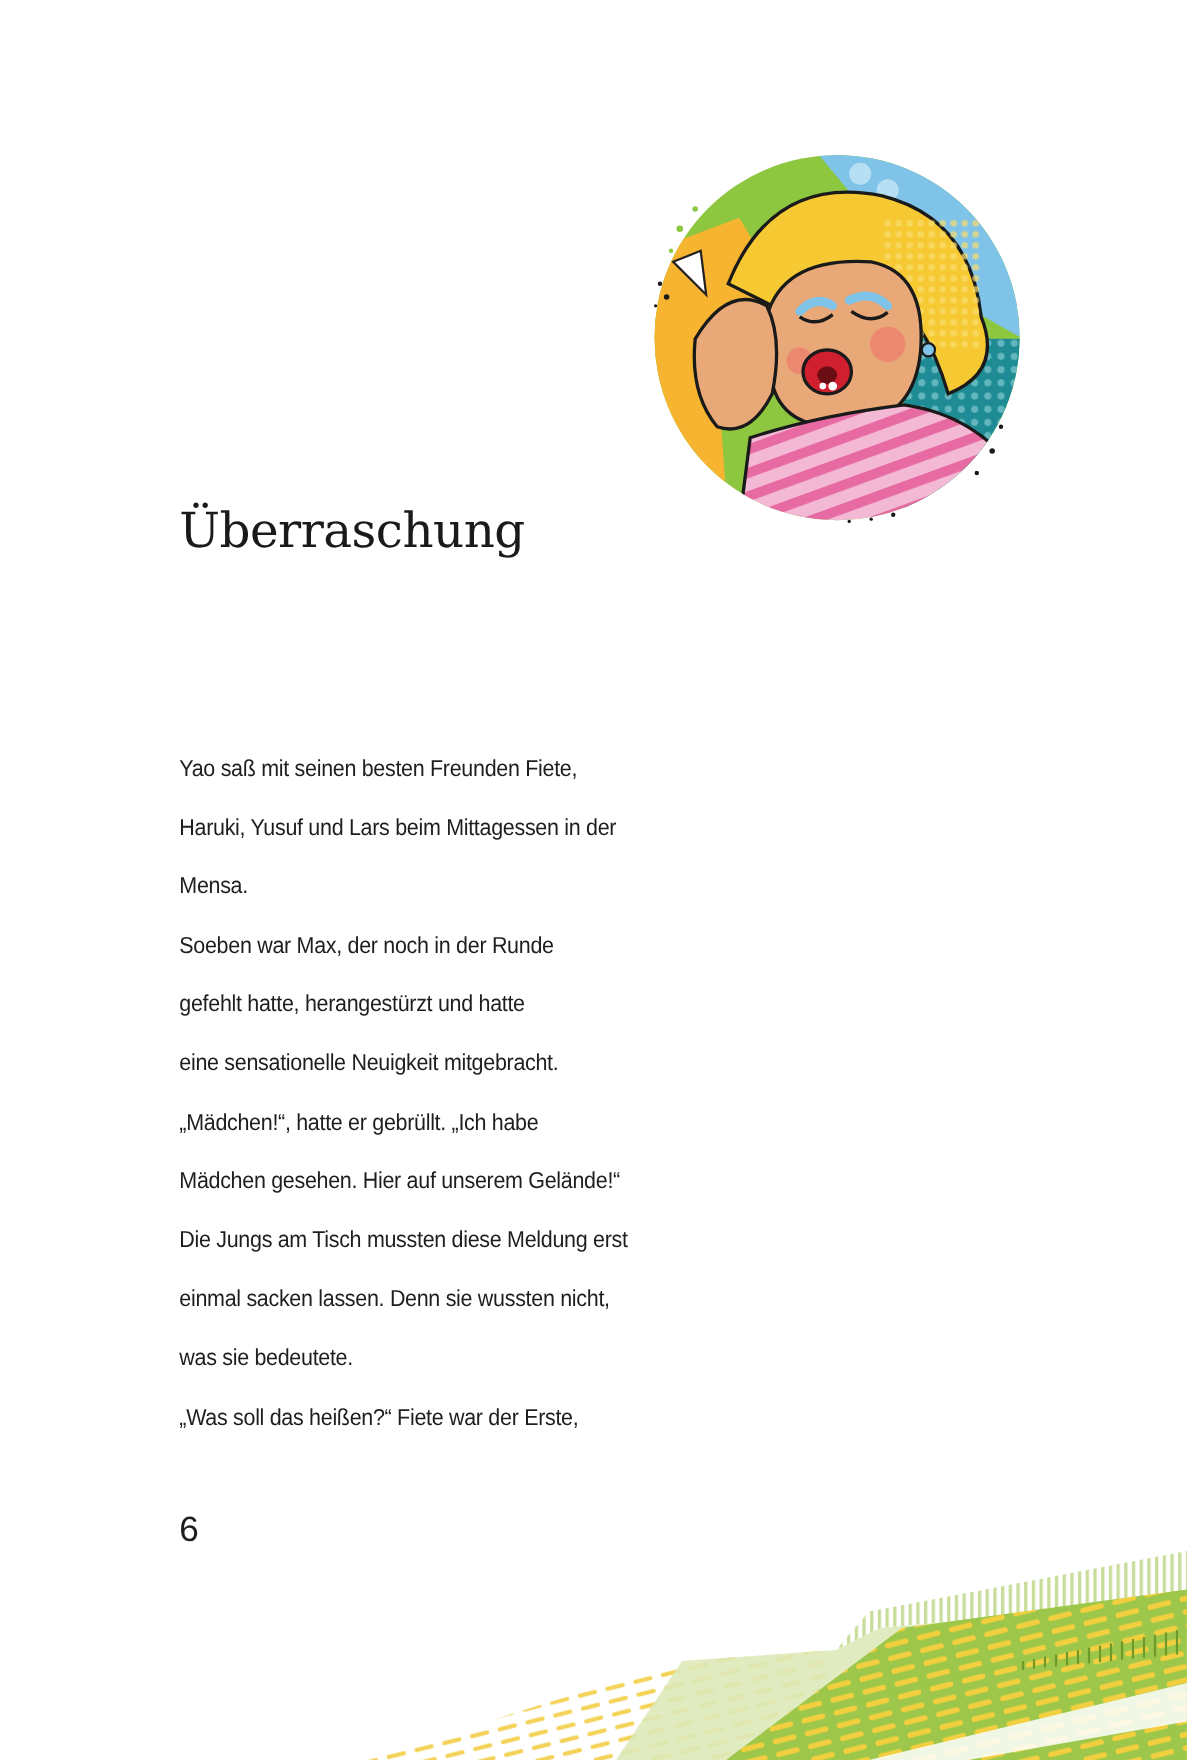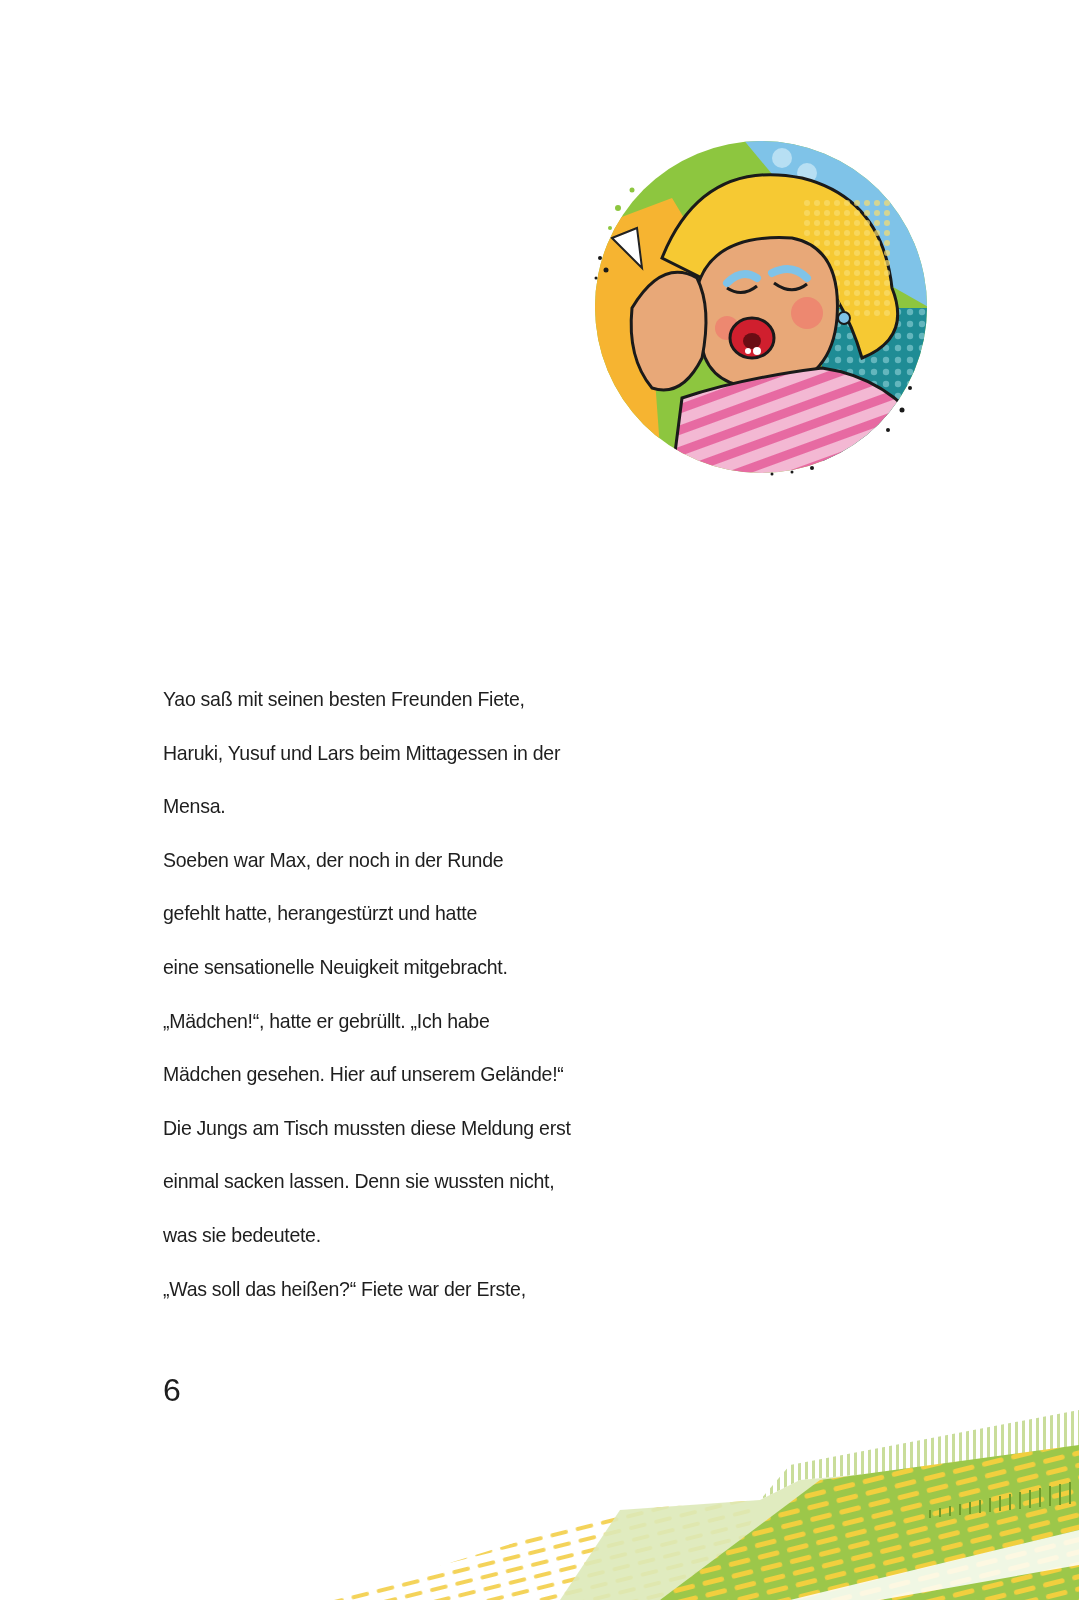--- a/index.html
+++ b/index.html
@@ -156,20 +156,21 @@
       </g>
       <g fill="#8dc63f">
         <circle cx="26" cy="70" r="3"></circle>
           <circle cx="40" cy="52" r="2.5"></circle>
           <circle cx="18" cy="90" r="2"></circle>
       </g>
     </svg>
   </div>
 
   <h1 class="chapter-title">
+    <span>Überraschung</span>
   </h1>
 
   <div class="body-text">
     <span class="line">Yao saß mit seinen besten Freunden Fiete,</span>
     <span class="line">Haruki, Yusuf und Lars beim Mittagessen in der</span>
     <span class="line">Mensa.</span>
     <span class="line">Soeben war Max, der noch in der Runde</span>
     <span class="line">gefehlt hatte, herangestürzt und hatte</span>
     <span class="line">eine sensationelle Neuigkeit mitgebracht.</span>
     <span class="line">„Mädchen!“, hatte er gebrüllt. „Ich habe</span>

